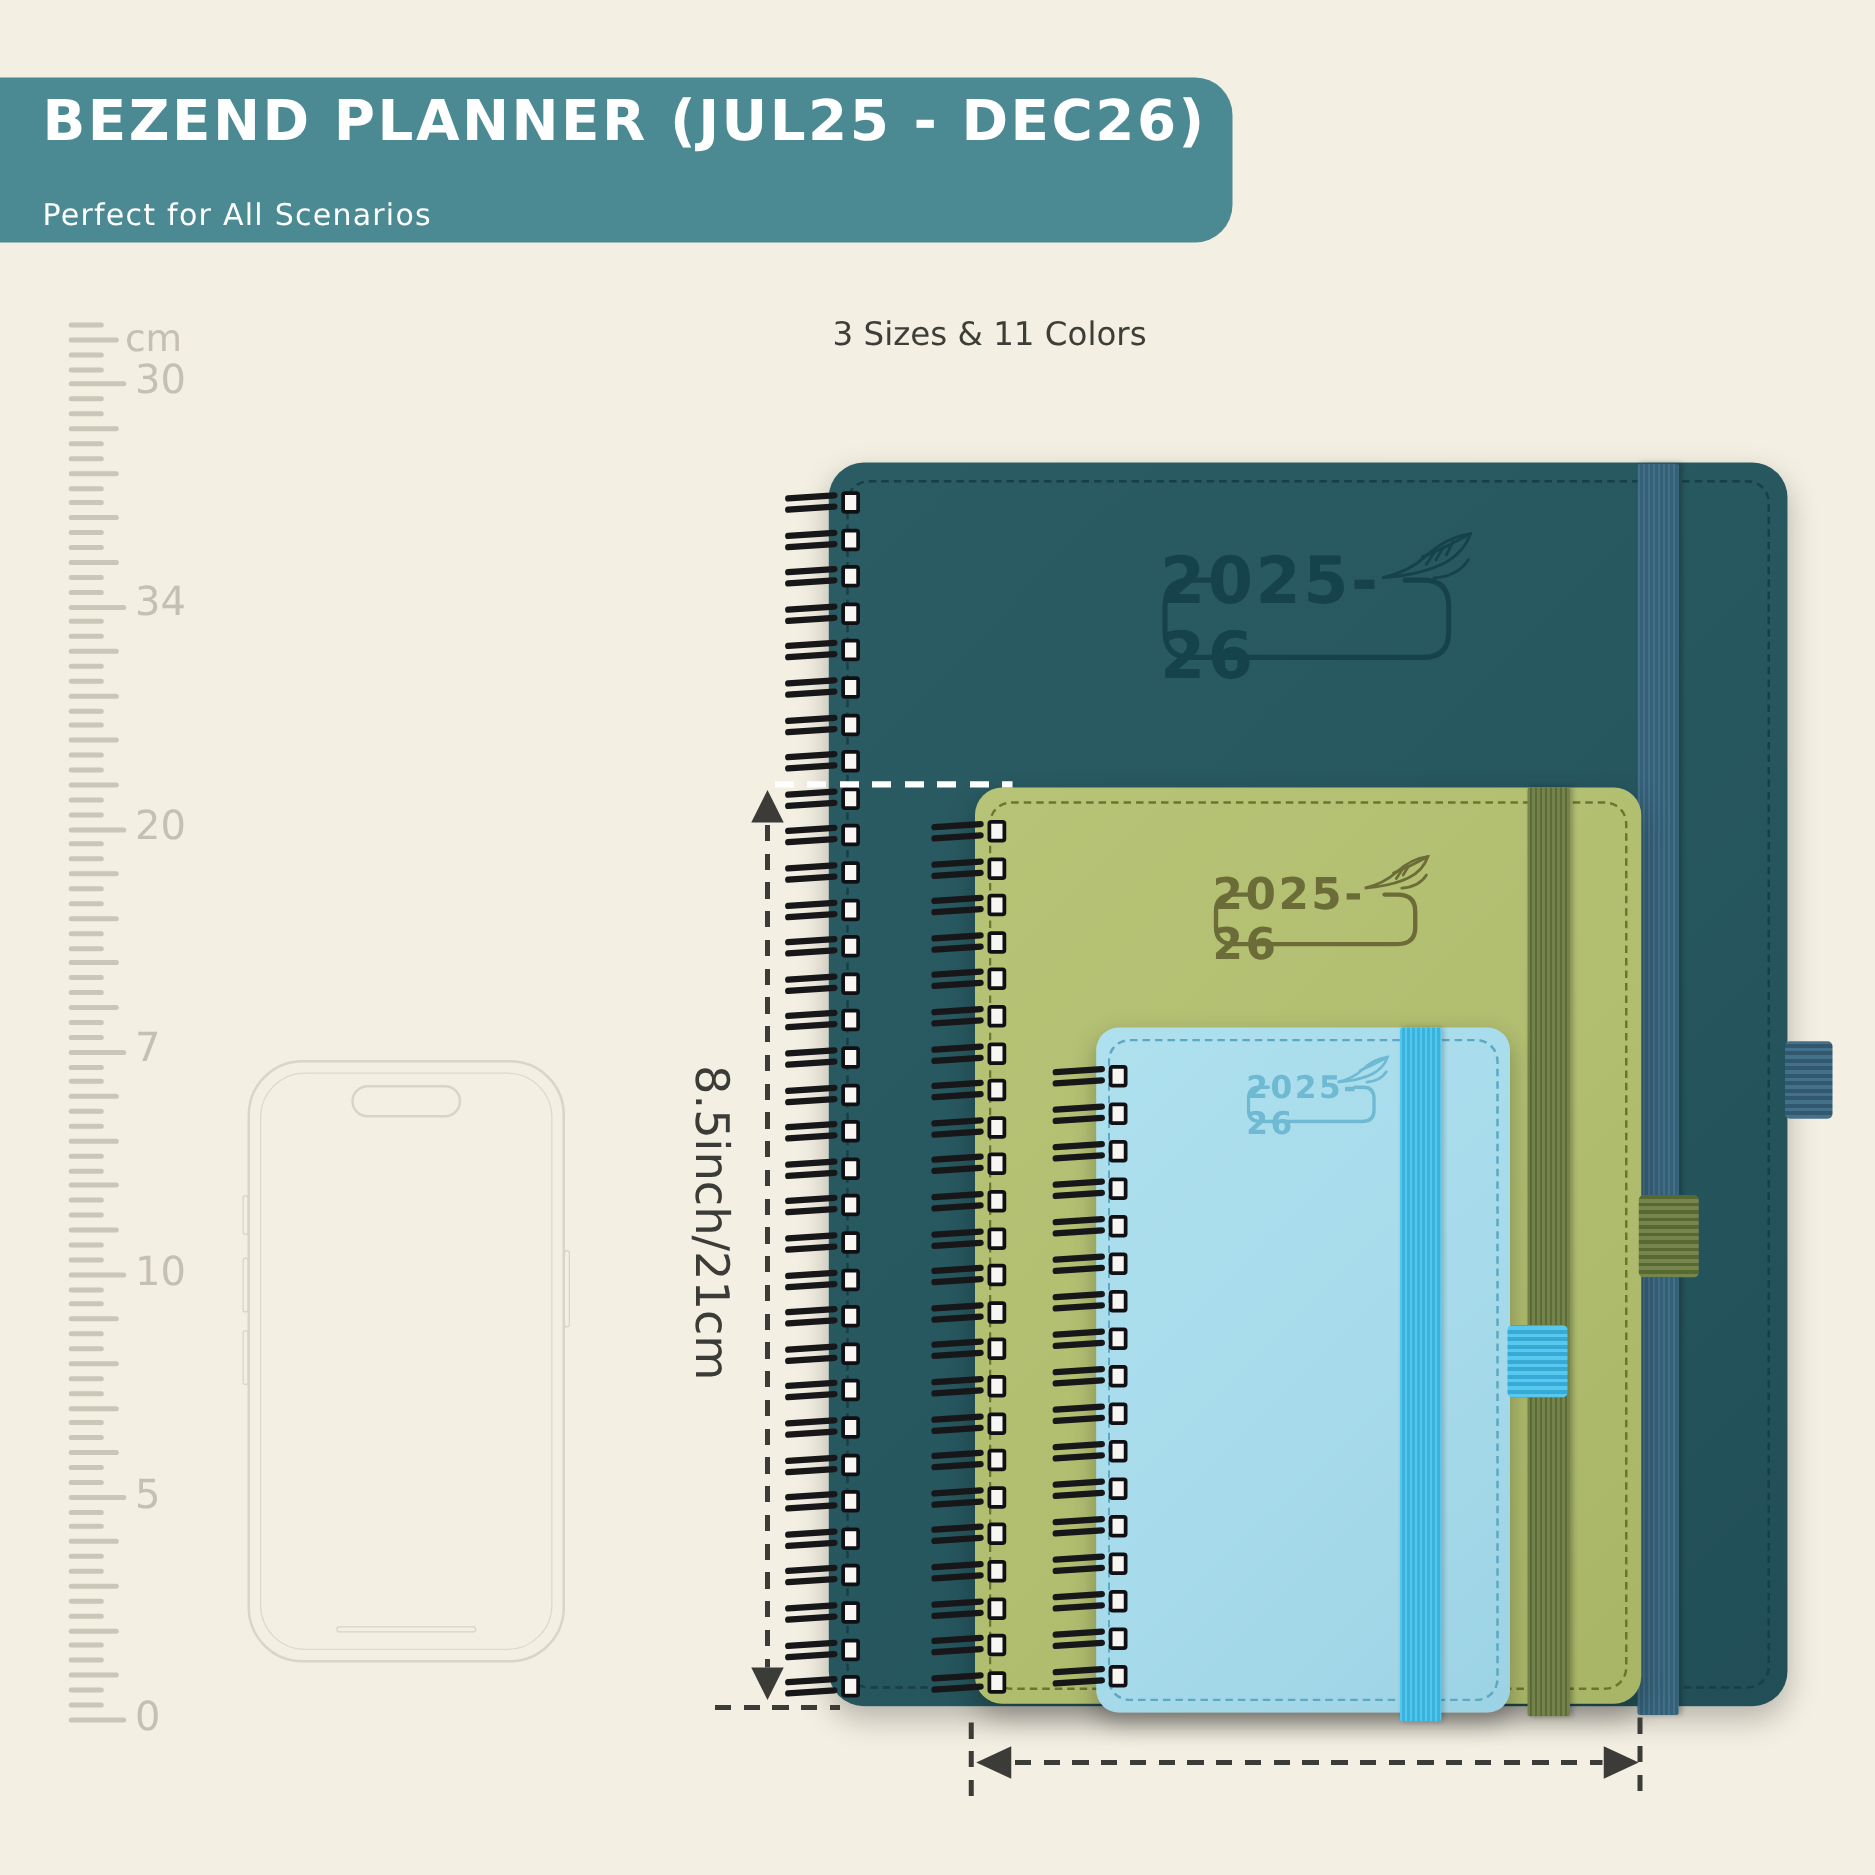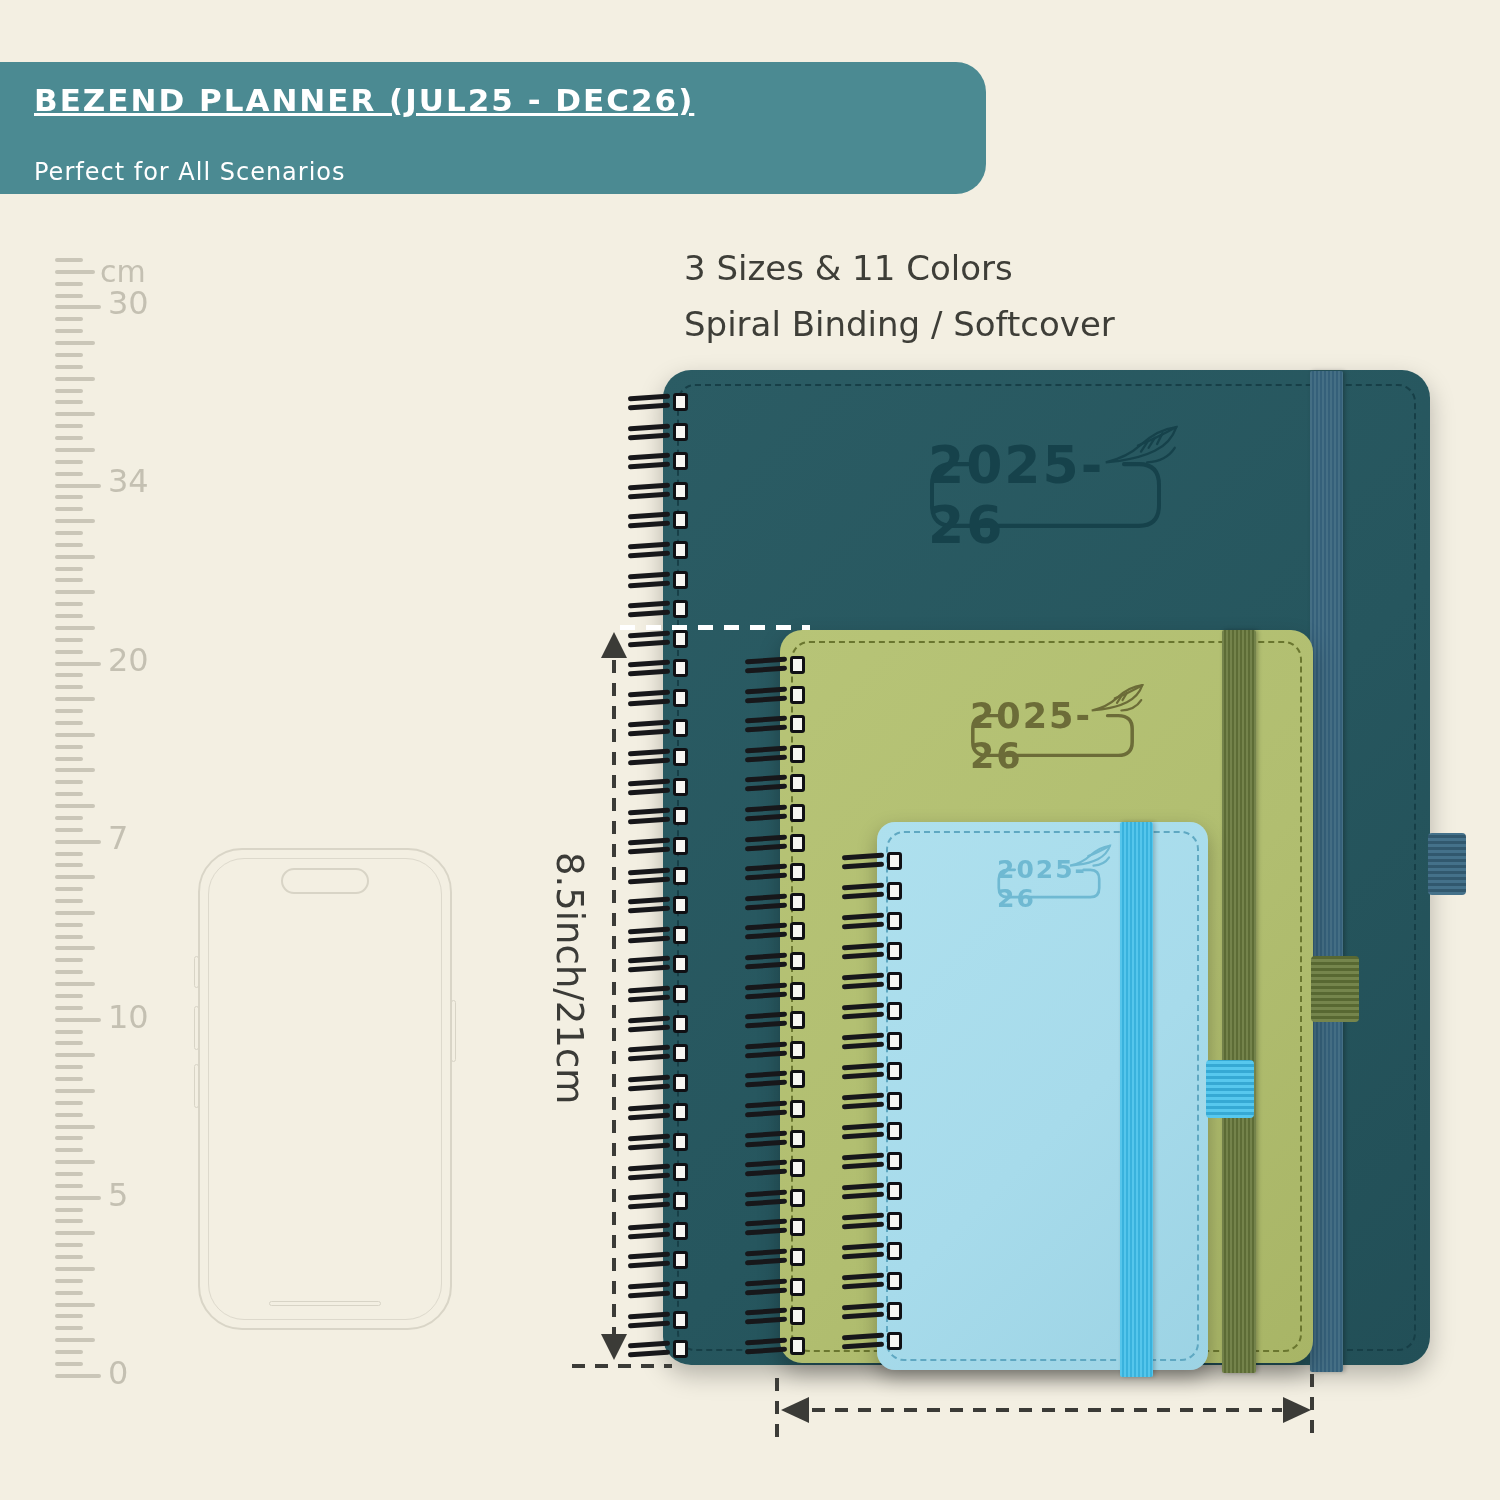--- a/index.html
+++ b/index.html
@@ -8,30 +8,30 @@
     background:#f3efe2;
     font-family:"DejaVu Sans", sans-serif;
   }
   
   .banner{
     position:absolute;left:-34px;top:62px;width:1020px;height:132px;
     background:#4b8a92;border-radius:30px;z-index:9;
     color:#fff;padding:0 0 0 70px;box-sizing:border-box;
   }
   .banner-title{
-    position:absolute;top:20px;left:68px;font-size:31px;font-weight:700;
-    letter-spacing:2px;white-space:nowrap;text-decoration:underline;
+    position:absolute;top:8px;left:68px;font-size:45px;font-weight:700;
+    letter-spacing:2px;white-space:nowrap;
   }
   .banner-sub{
     position:absolute;top:96px;left:68px;font-size:24px;font-weight:400;
     letter-spacing:1px;
   }
   
   .features{position:absolute;left:666px;top:240px;color:#3e3e38;z-index:5;}
-  .features .line{font-size:34px;line-height:56px;white-space:nowrap;margin-left:18px;}
+  .features .line{font-size:26px;line-height:56px;white-space:nowrap;}
   
   .ruler{position:absolute;left:38px;top:258px;width:170px;height:1130px;z-index:1;}
   .ruler .tick{position:absolute;left:17px;height:4px;background:#cac6b8;border-radius:2px;}
   .ruler .unit{position:absolute;left:62px;top:-4px;font-size:30px;color:#c4c0b2;}
   .ruler .num{position:absolute;left:70px;font-size:32px;color:#c4c0b2;}
   
   .phone{
     position:absolute;left:198px;top:848px;width:254px;height:482px;z-index:1;
     border:2.5px solid #d9d5c7;border-radius:44px;box-sizing:border-box;
   }
@@ -154,21 +154,20 @@
 
 <div class="stage">
 
   <div class="banner">
     <div class="banner-title">BEZEND PLANNER (JUL25 - DEC26)</div>
     <div class="banner-sub">Perfect for All Scenarios</div>
   </div>
 
   <div class="features">
     <div class="line">3 Sizes &amp; 11 Colors</div>
-    <div class="line">Spiral Binding / Softcover</div>
   </div>
 
   <div class="ruler" id="ruler">
     <div class="unit">cm</div>
     <div class="num" style="top:26px">30</div>
     <div class="num" style="top:204px">34</div>
     <div class="num" style="top:383px">20</div>
     <div class="num" style="top:561px">7</div>
     <div class="num" style="top:740px">10</div>
     <div class="num" style="top:918px">5</div>

